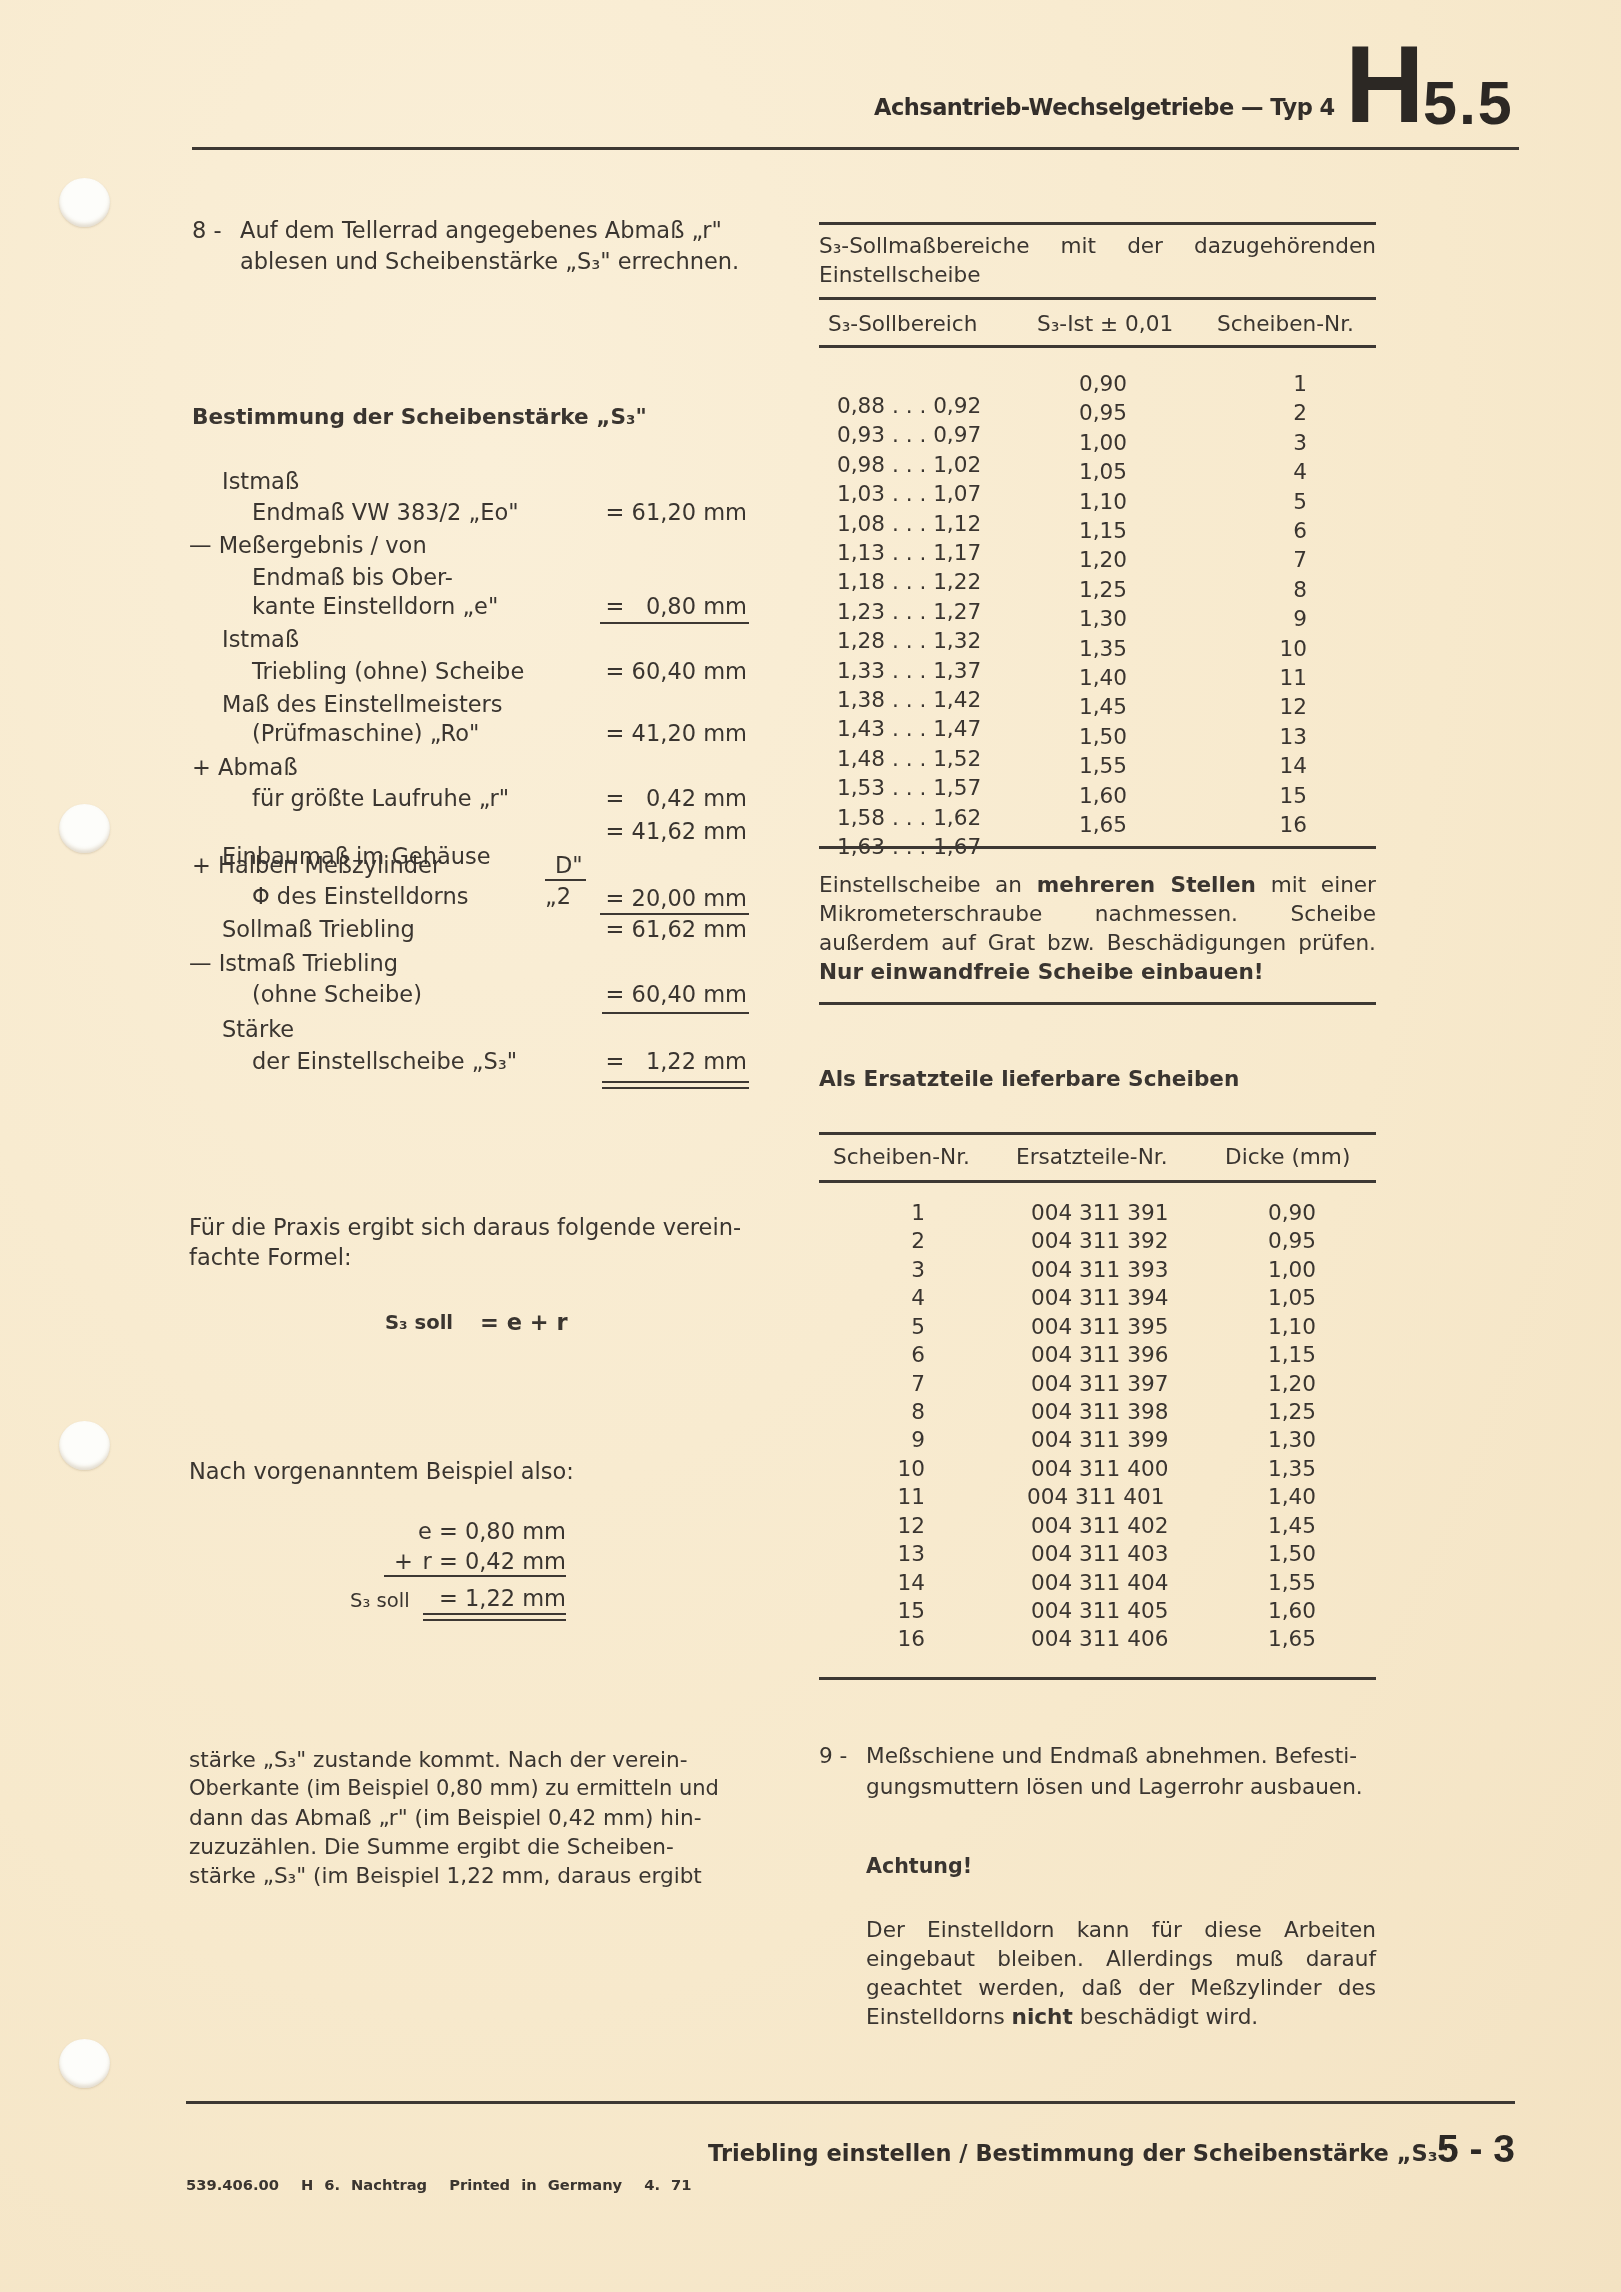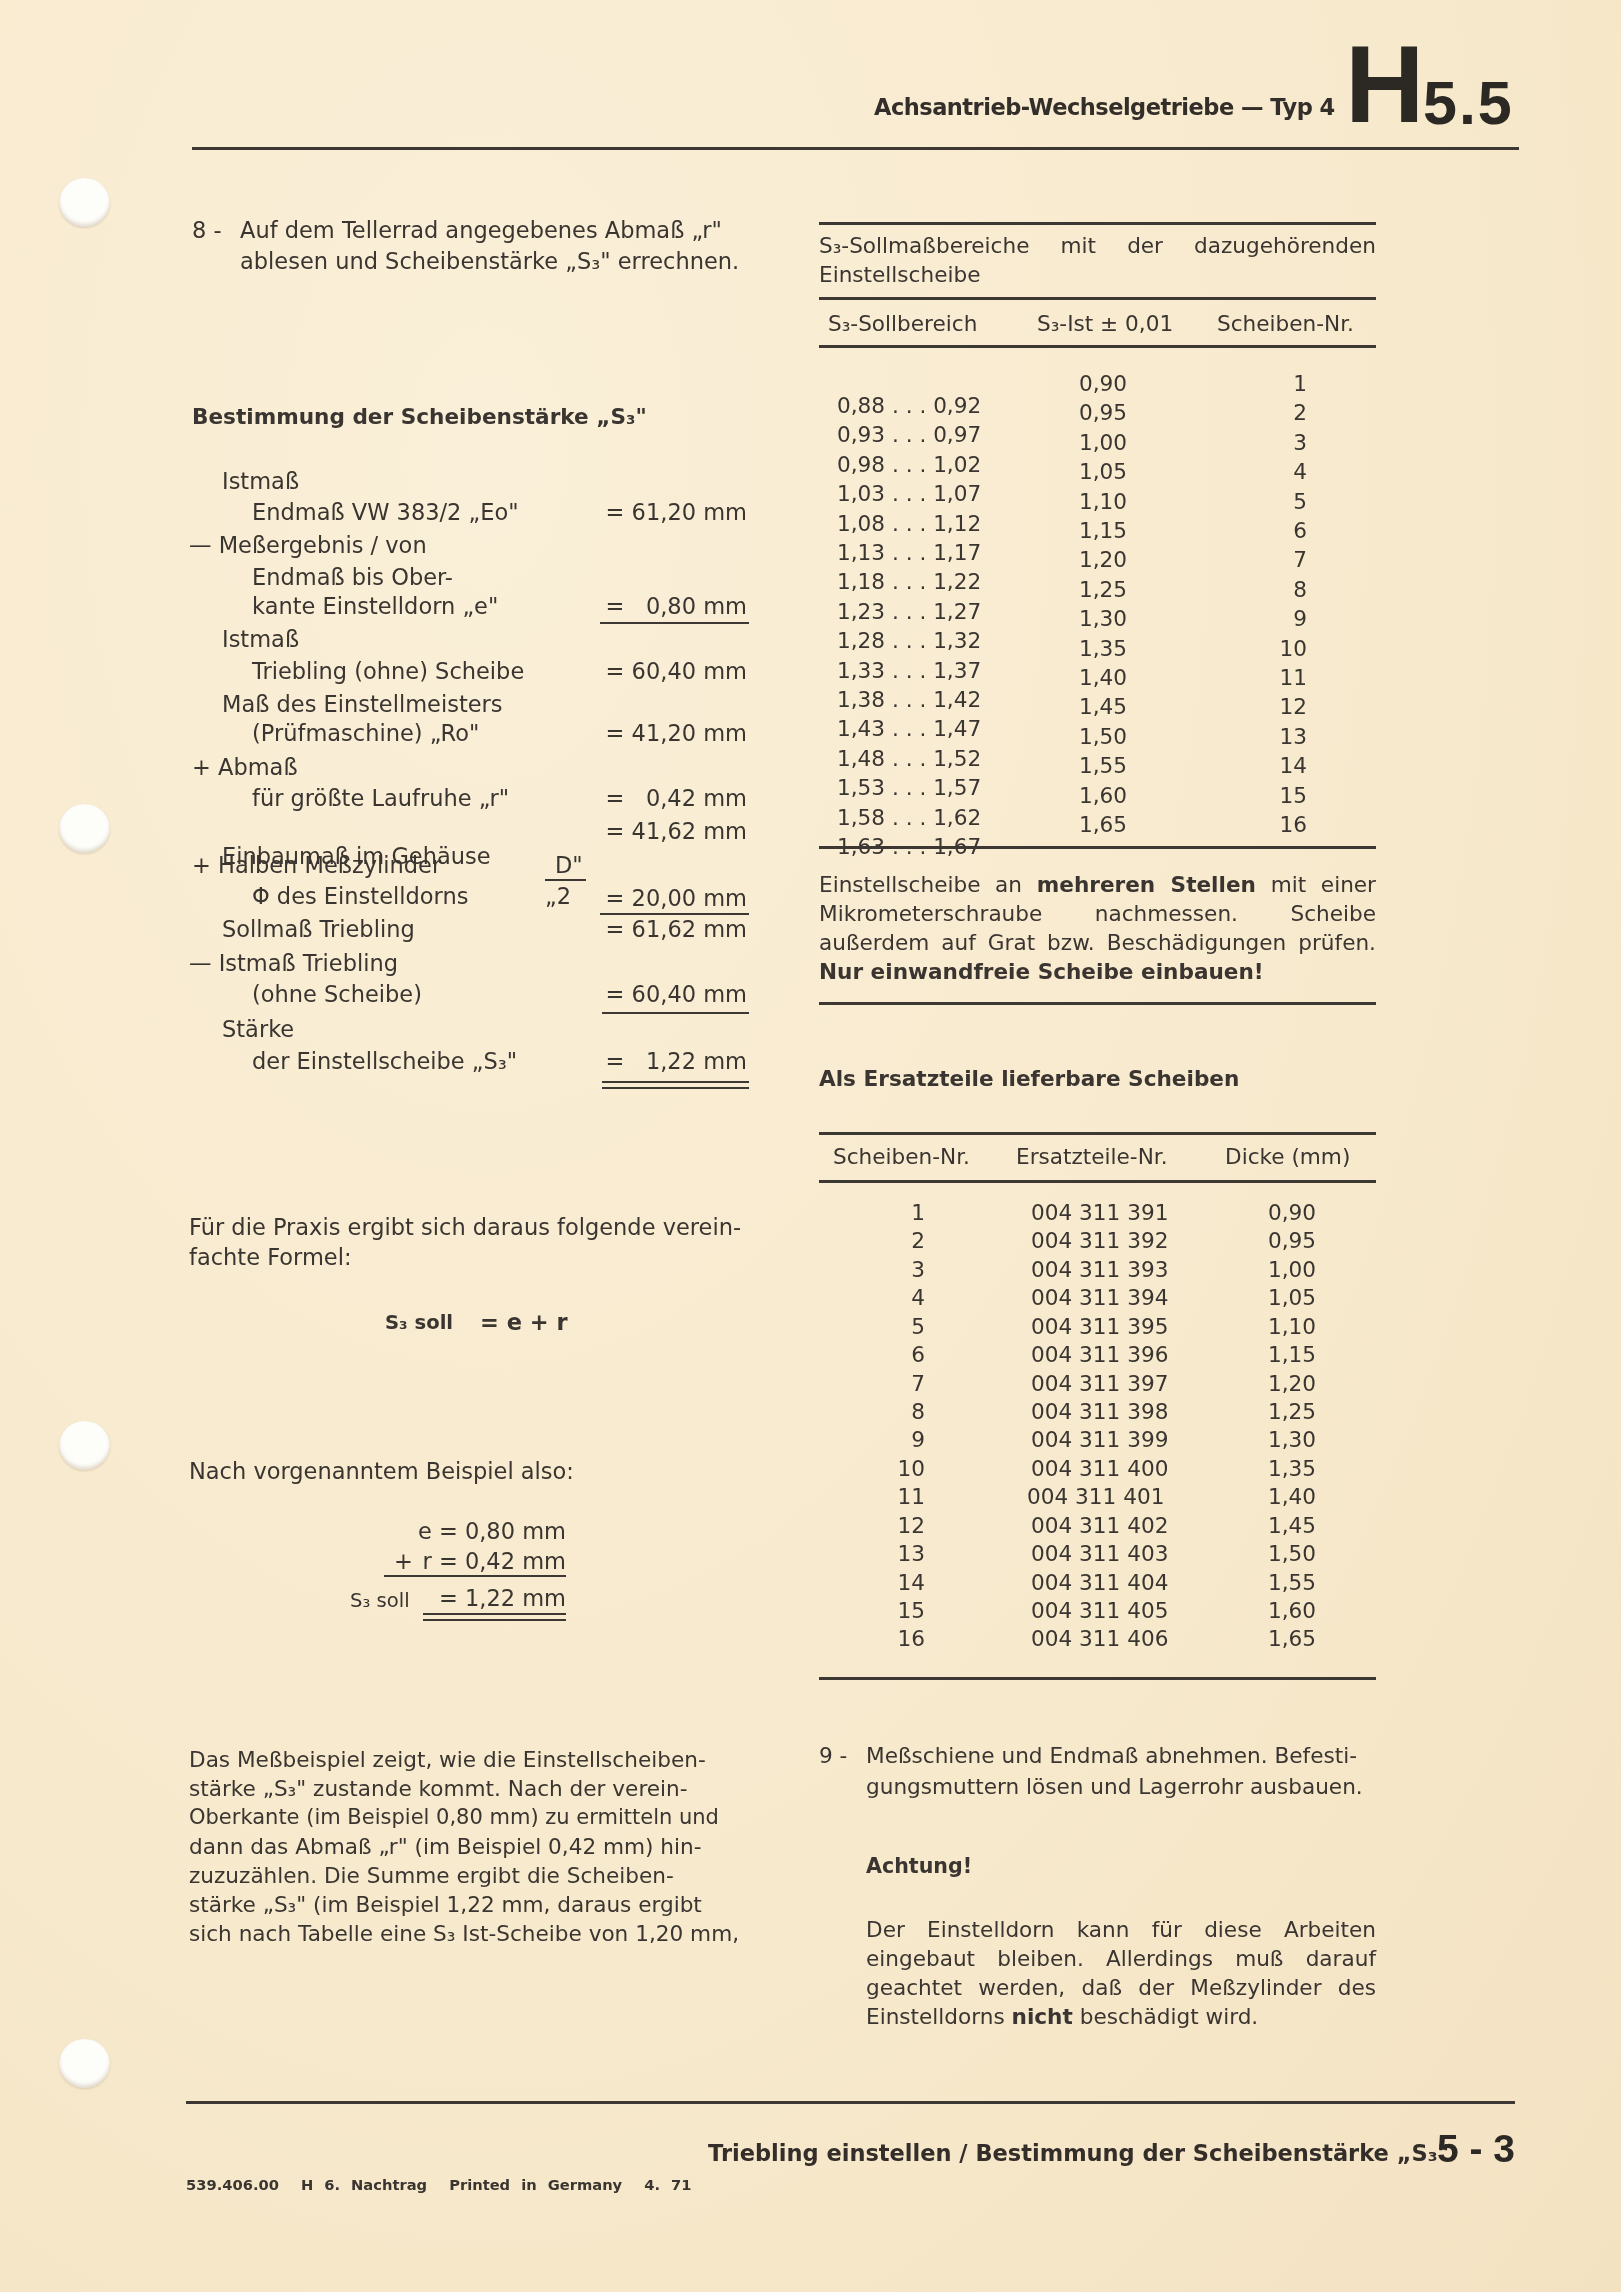--- a/index.html
+++ b/index.html
@@ -96,27 +96,25 @@
 <div class="txt" style="left:384px; top:1517px; width:182px; text-align:right;">e = 0,80 mm</div>
 <div class="txt" style="left:394px; top:1547px;">+</div>
 <div class="txt" style="left:384px; top:1547px; width:182px; text-align:right;">r = 0,42 mm</div>
 <div class="rule" style="left:384px; top:1575px; width:182px; height:2px;"></div>
 <div class="txt" style="left:350px; top:1586px; font-size:19.6px;">S₃ soll</div>
 <div class="txt" style="left:384px; top:1584px; width:182px; text-align:right;">= 1,22 mm</div>
 <div class="rule" style="left:423px; top:1613px; width:143px; height:2px;"></div>
 <div class="rule" style="left:423px; top:1619px; width:143px; height:2px;"></div>
 
 <div style="position:absolute; left:189px; top:1745px; width:559px;">
-  <div class="just" style="font-size:21.6px; line-height:29px;">Das Meßbeispiel zeigt, wie die Einstellscheiben-</div>
   <div class="just" style="font-size:21.6px; line-height:29px;">stärke „S₃" zustande kommt. Nach der verein-</div>
   <div class="just" style="font-size:21px; line-height:29px;">Oberkante (im Beispiel 0,80 mm) zu ermitteln und</div>
   <div class="just" style="font-size:21.6px; line-height:29px;">dann das Abmaß „r" (im Beispiel 0,42 mm) hin-</div>
   <div class="just" style="font-size:21.6px; line-height:29px;">zuzuzählen. Die Summe ergibt die Scheiben-</div>
   <div class="just" style="font-size:21.6px; line-height:29px;">stärke „S₃" (im Beispiel 1,22 mm, daraus ergibt</div>
-  <div class="just" style="font-size:21.6px; line-height:29px;">sich nach Tabelle eine S₃ Ist-Scheibe von 1,20 mm,</div>
 </div>
 
 <div class="rule" style="left:819px; top:222px; width:557px; height:2.9px;"></div>
 <div class="txt" style="left:819px; top:231px; width:557px; text-align:justify; text-align-last:justify; font-size:21.6px;">S₃-Sollmaßbereiche mit der dazugehörenden</div>
 <div class="txt" style="left:819px; top:260px; font-size:21.6px;">Einstellscheibe</div>
 <div class="rule" style="left:819px; top:297px; width:557px; height:2.9px;"></div>
 <div class="txt" style="left:828px; top:309px; font-size:21.6px;">S₃-Sollbereich</div>
 <div class="txt" style="left:1037px; top:309px; font-size:21.6px;">S₃-Ist ± 0,01</div>
 <div class="txt" style="left:1217px; top:309px; font-size:21.6px;">Scheiben-Nr.</div>
 <div class="rule" style="left:819px; top:345px; width:557px; height:2.9px;"></div>

